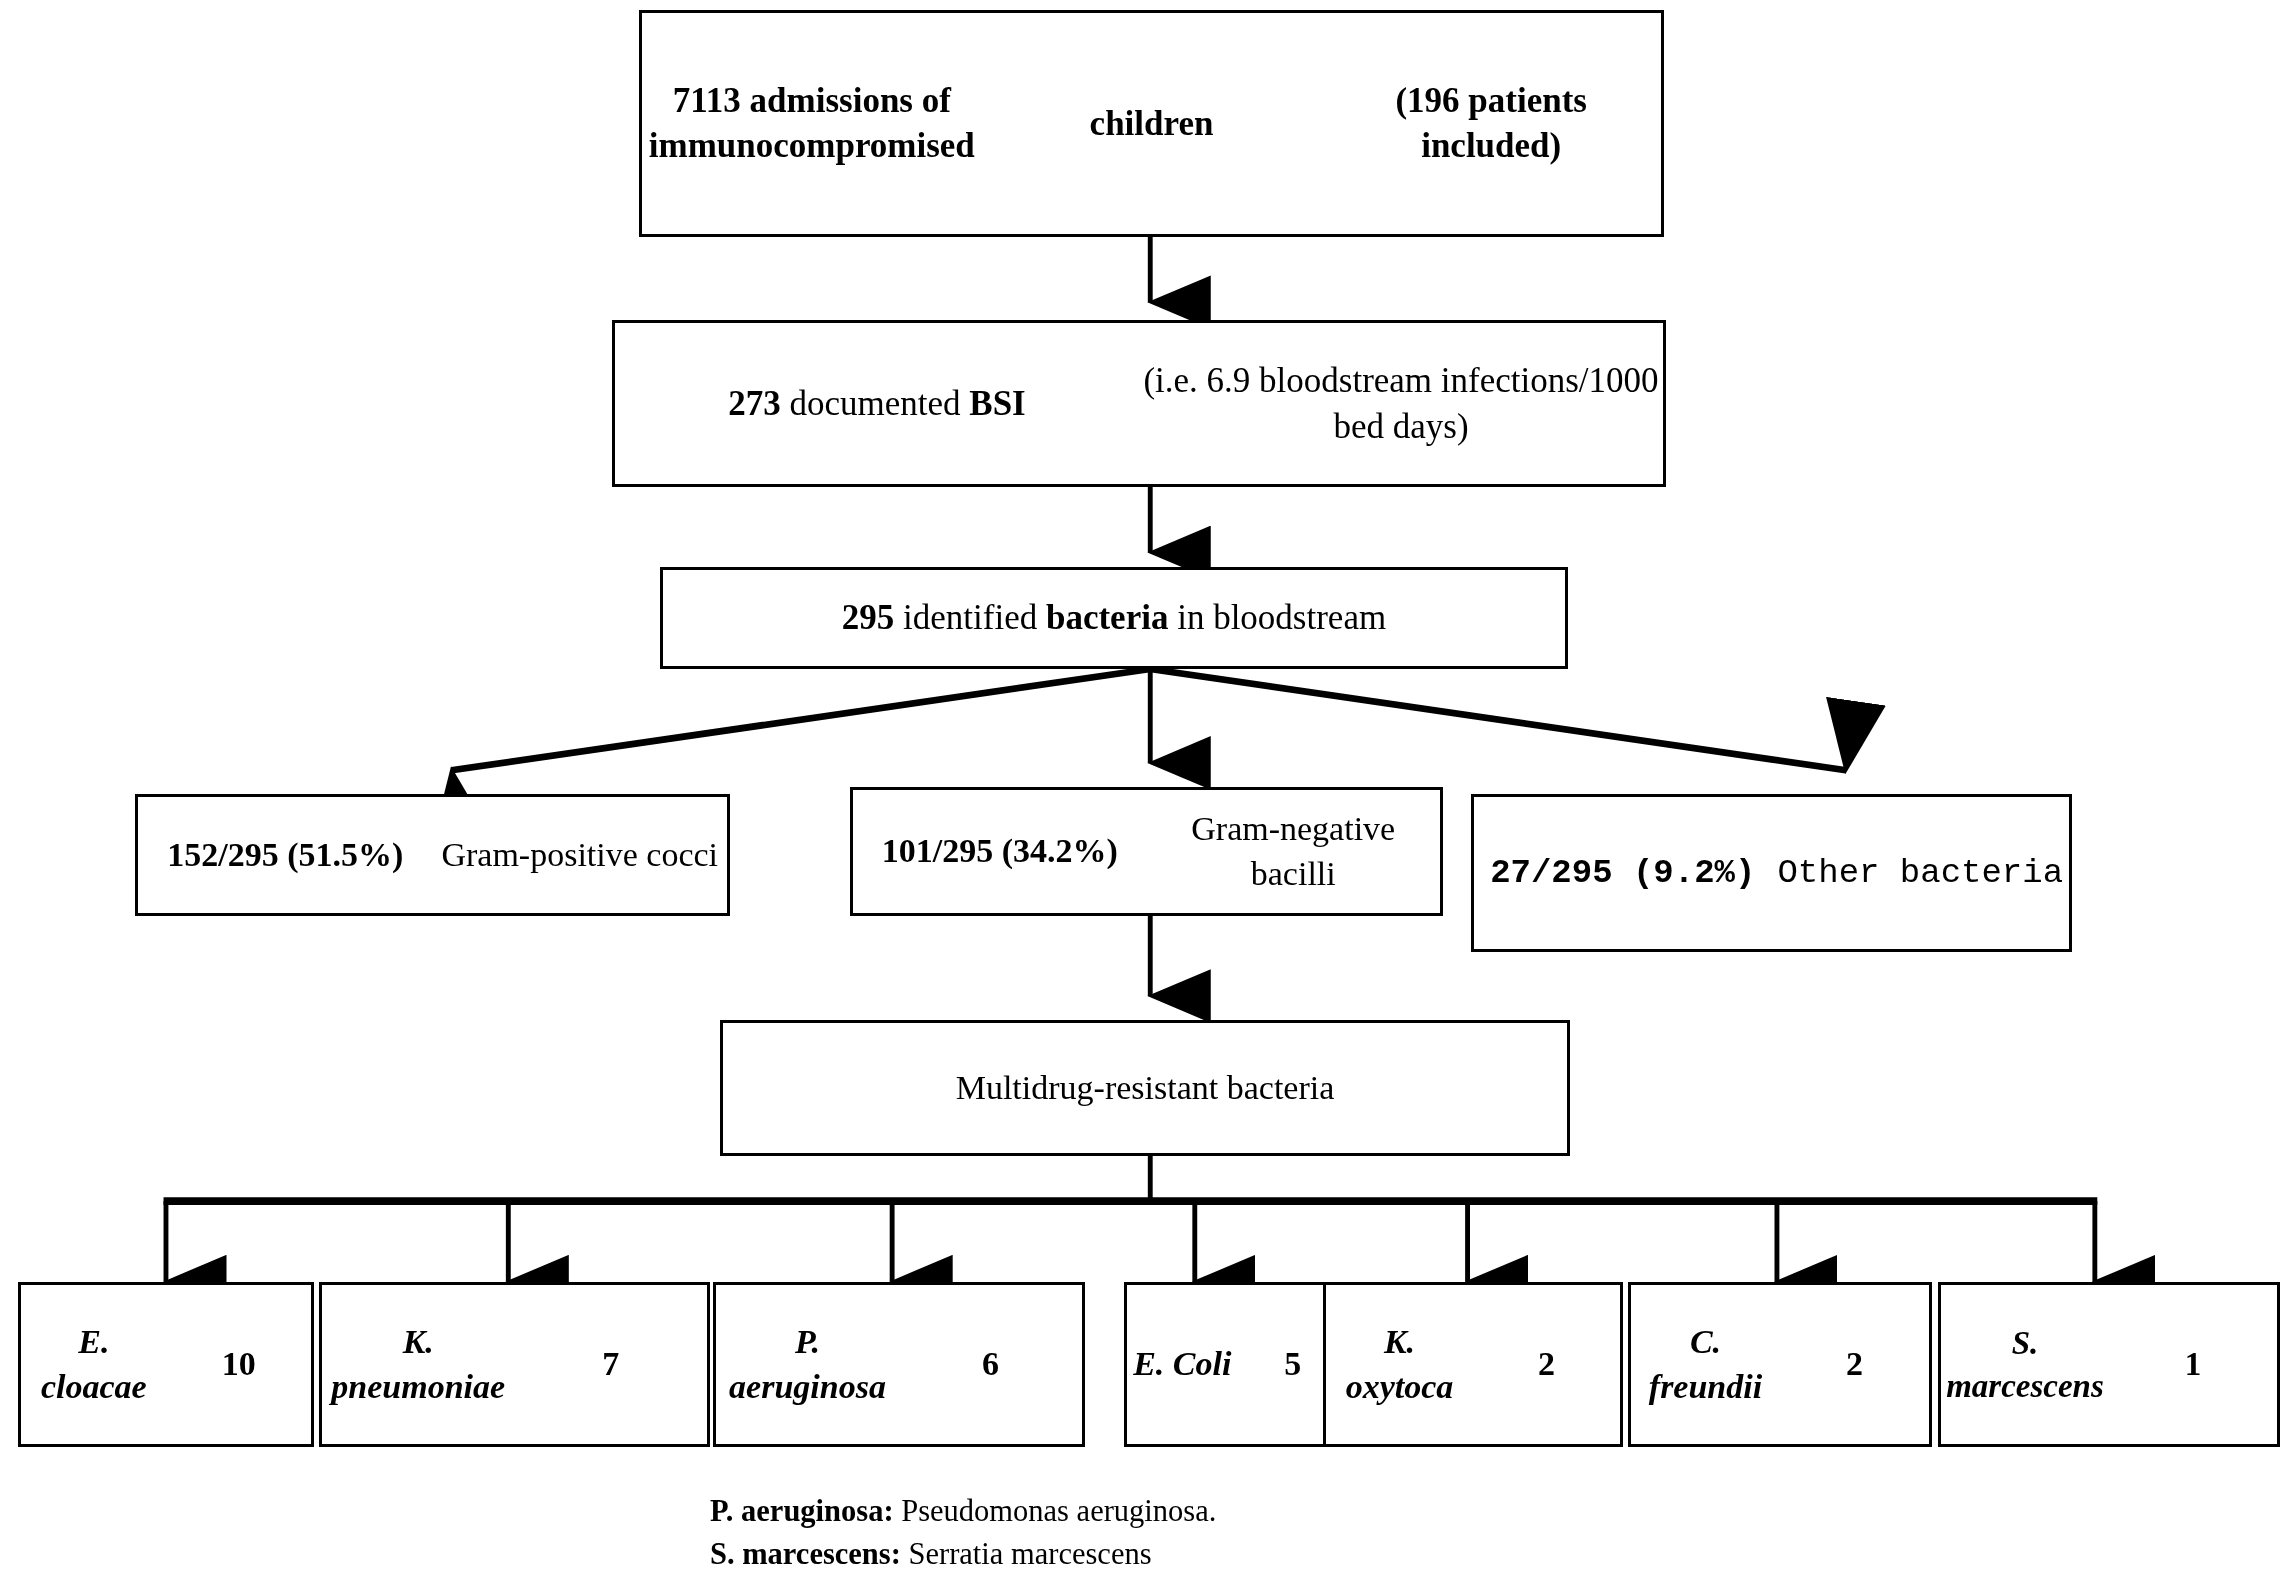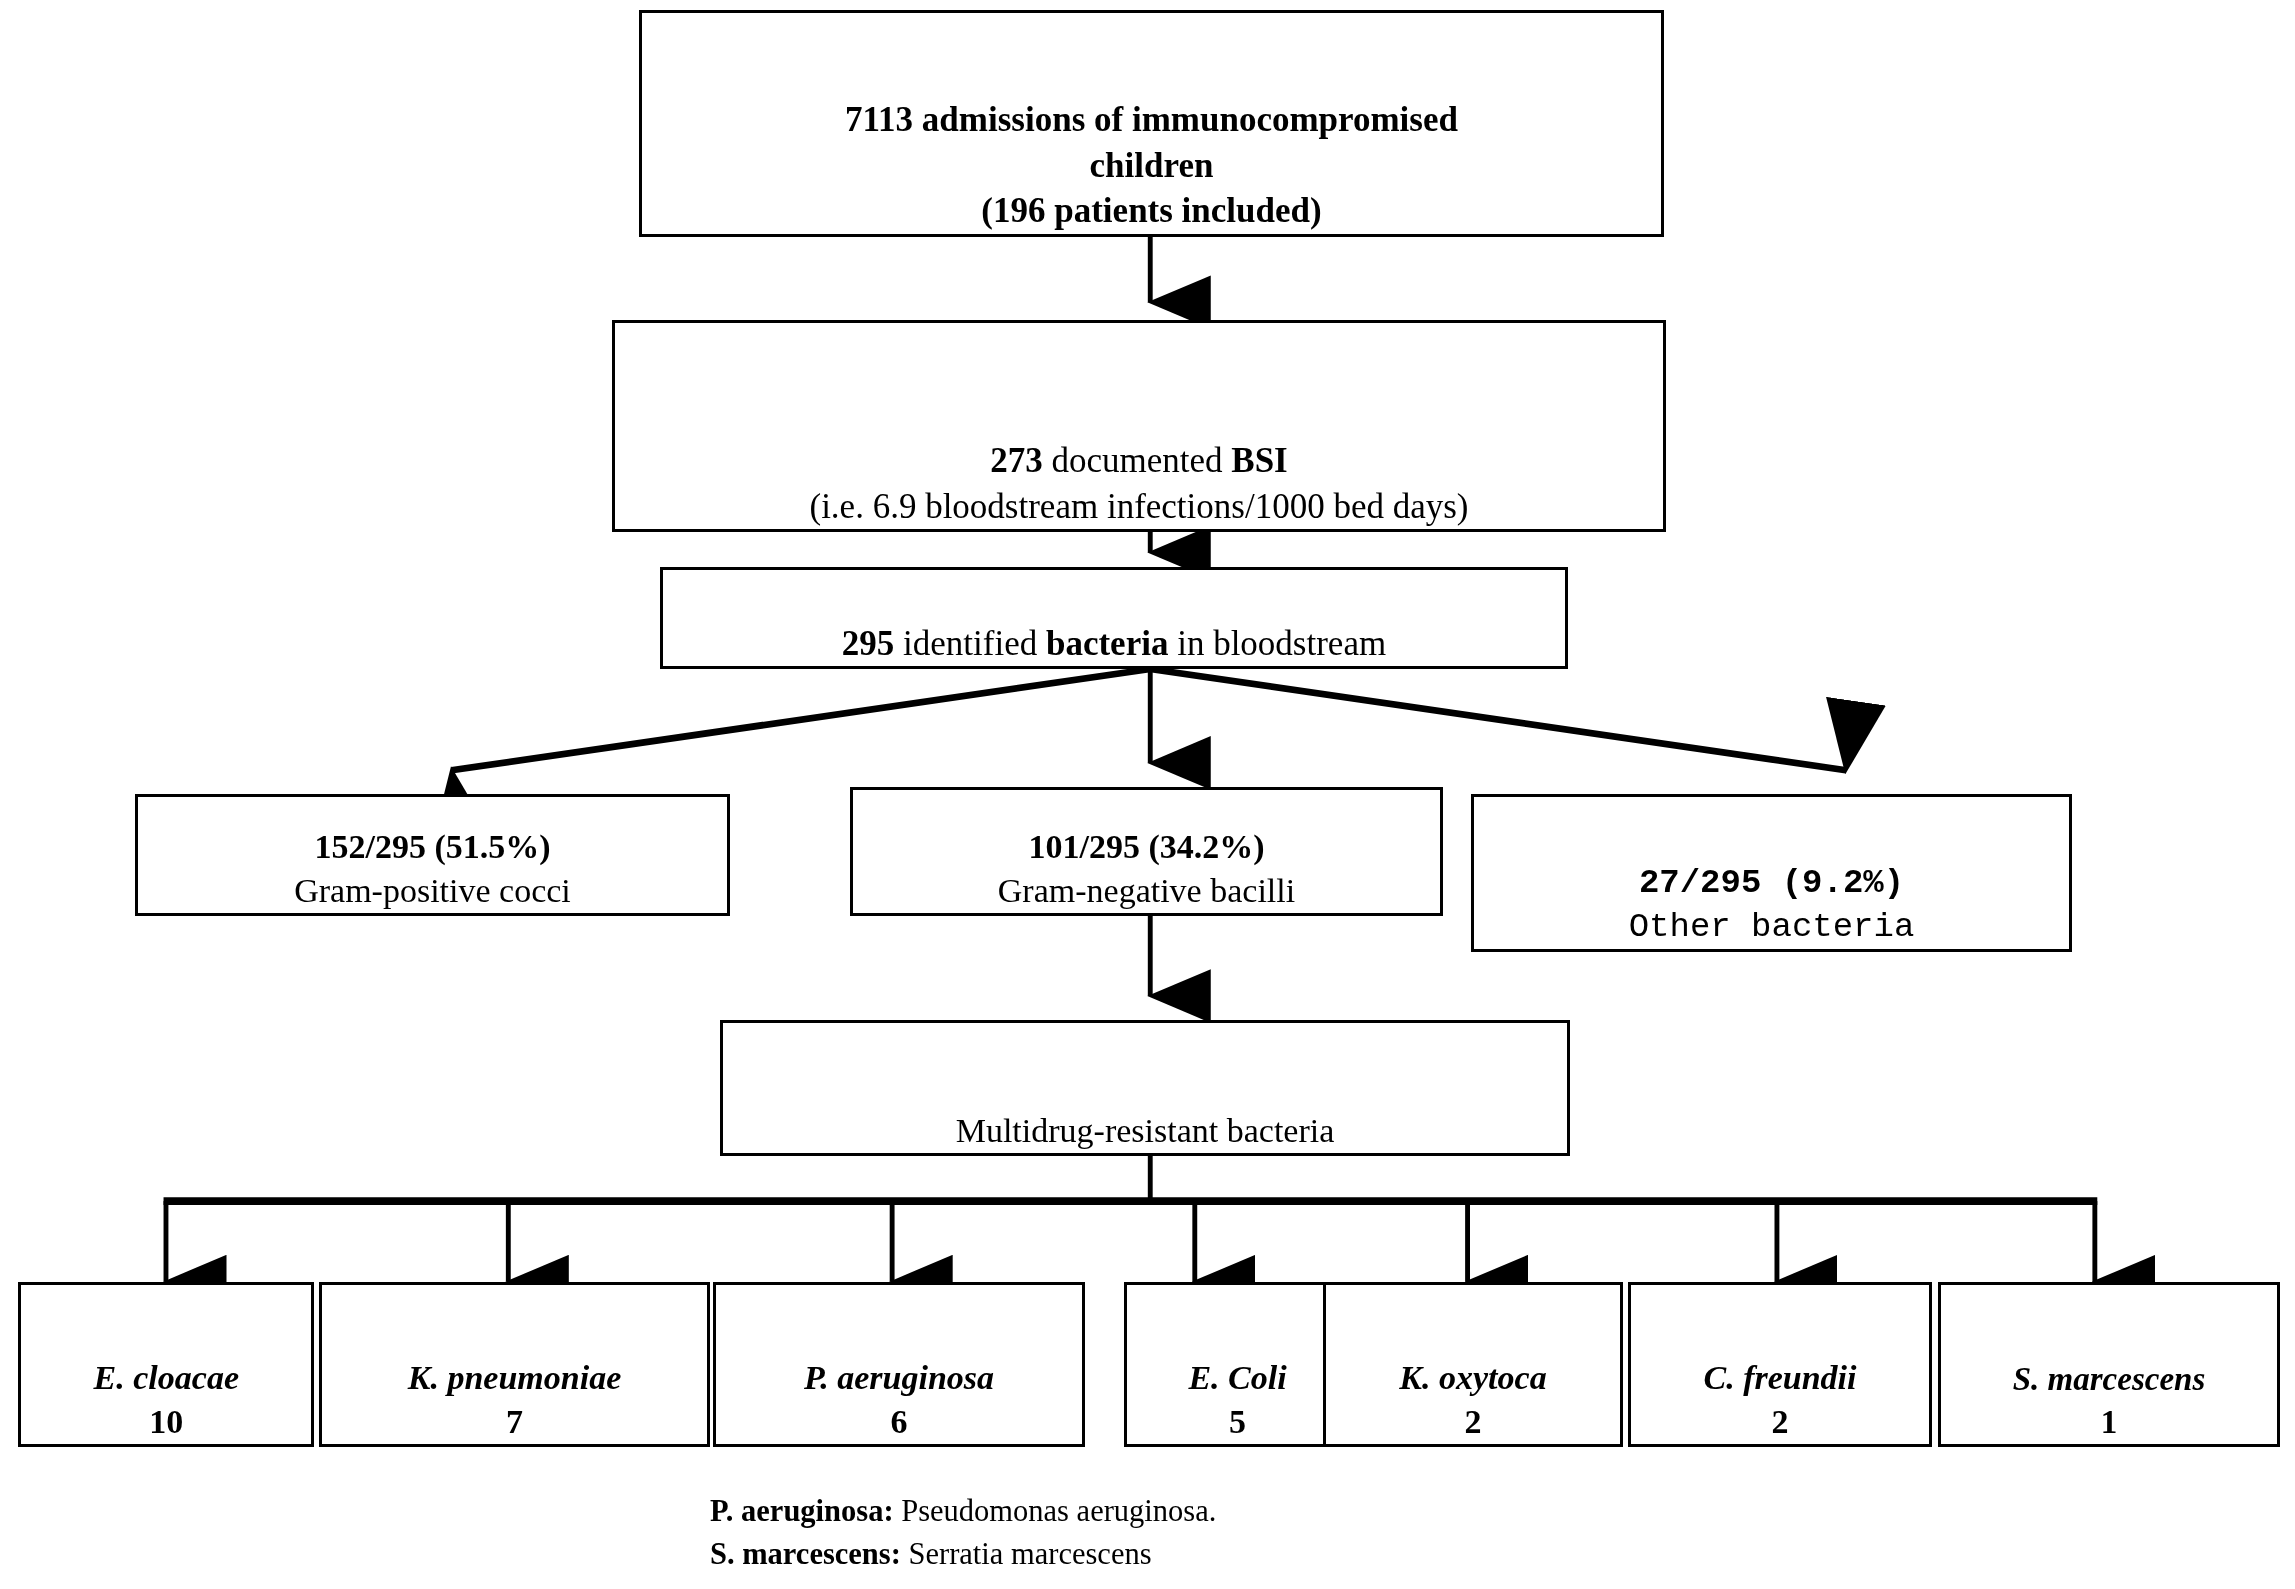--- a/index.html
+++ b/index.html
@@ -1,20 +1,20 @@
 <!DOCTYPE html>
 <html style="font-size:9.8px"><head>
 <meta charset="utf-8">
 <style>
   html,body{margin:0;padding:0;background:#ffffff;}
   body{width:2295px;height:1590px;position:relative;overflow:hidden;
        font-family:"Liberation Serif","DejaVu Serif",serif;color:#000;}
   #flow{position:absolute;left:0;top:0;width:2295px;height:1590px;}
   .node{position:absolute;box-sizing:border-box;border:3.7px solid #000;background:#fff;
-        display:flex;flex-direction:column;align-items:center;justify-content:flex-end;
+        display:flex;flex-direction:row;align-items:center;justify-content:space-between;
         text-align:center;line-height:1.30;}
   .node .ln{display:block;width:100%;}
   .b{font-weight:bold;}
   .bi{font-weight:bold;font-style:italic;}
   .note{position:absolute;line-height:1.34;font-size:30.5px;white-space:nowrap;}
   
   .s-top{font-size:35px;}
   .s-mid{font-size:35px;}
   .s-row{font-size:34px;margin-top:24px;}
   .s-sp{font-size:34px;}
@@ -54,21 +54,21 @@
   <line x1="2912" y1="1968" x2="2912" y2="2100" stroke="#000" stroke-width="8" marker-end="url(#ah)"></line>
   <line x1="3433" y1="1968" x2="3433" y2="2100" stroke="#000" stroke-width="8" marker-end="url(#ah)"></line>
 </svg>
 
 <div class="node s-top" style="left:639px;top:9.8px;width:1025px;height:227px;">
   <span class="ln b">7113 admissions of immunocompromised</span>
   <span class="ln b">children</span>
   <span class="ln b">(196 patients included)</span>
 </div>
 
-<div class="node s-mid" style="left:612px;top:320px;width:1054px;height:212px;">
+<div class="node s-mid" style="left:612px;top:320px;width:1054px;height:167px;">
   <span class="ln"><span class="b">273</span><span> documented </span><span class="b">BSI</span></span>
   <span class="ln">(i.e. 6.9 bloodstream infections/1000 bed days)</span>
 </div>
 
 <div class="node s-mid" style="left:660px;top:567px;width:908px;height:102px;">
   <span class="ln"><span class="b">295</span><span> identified </span><span class="b">bacteria</span><span> in bloodstream</span></span>
 </div>
 
 <div class="node s-row" style="left:135px;top:770px;width:595px;height:122px;">
   <span class="ln b">152/295 (51.5%)</span>

